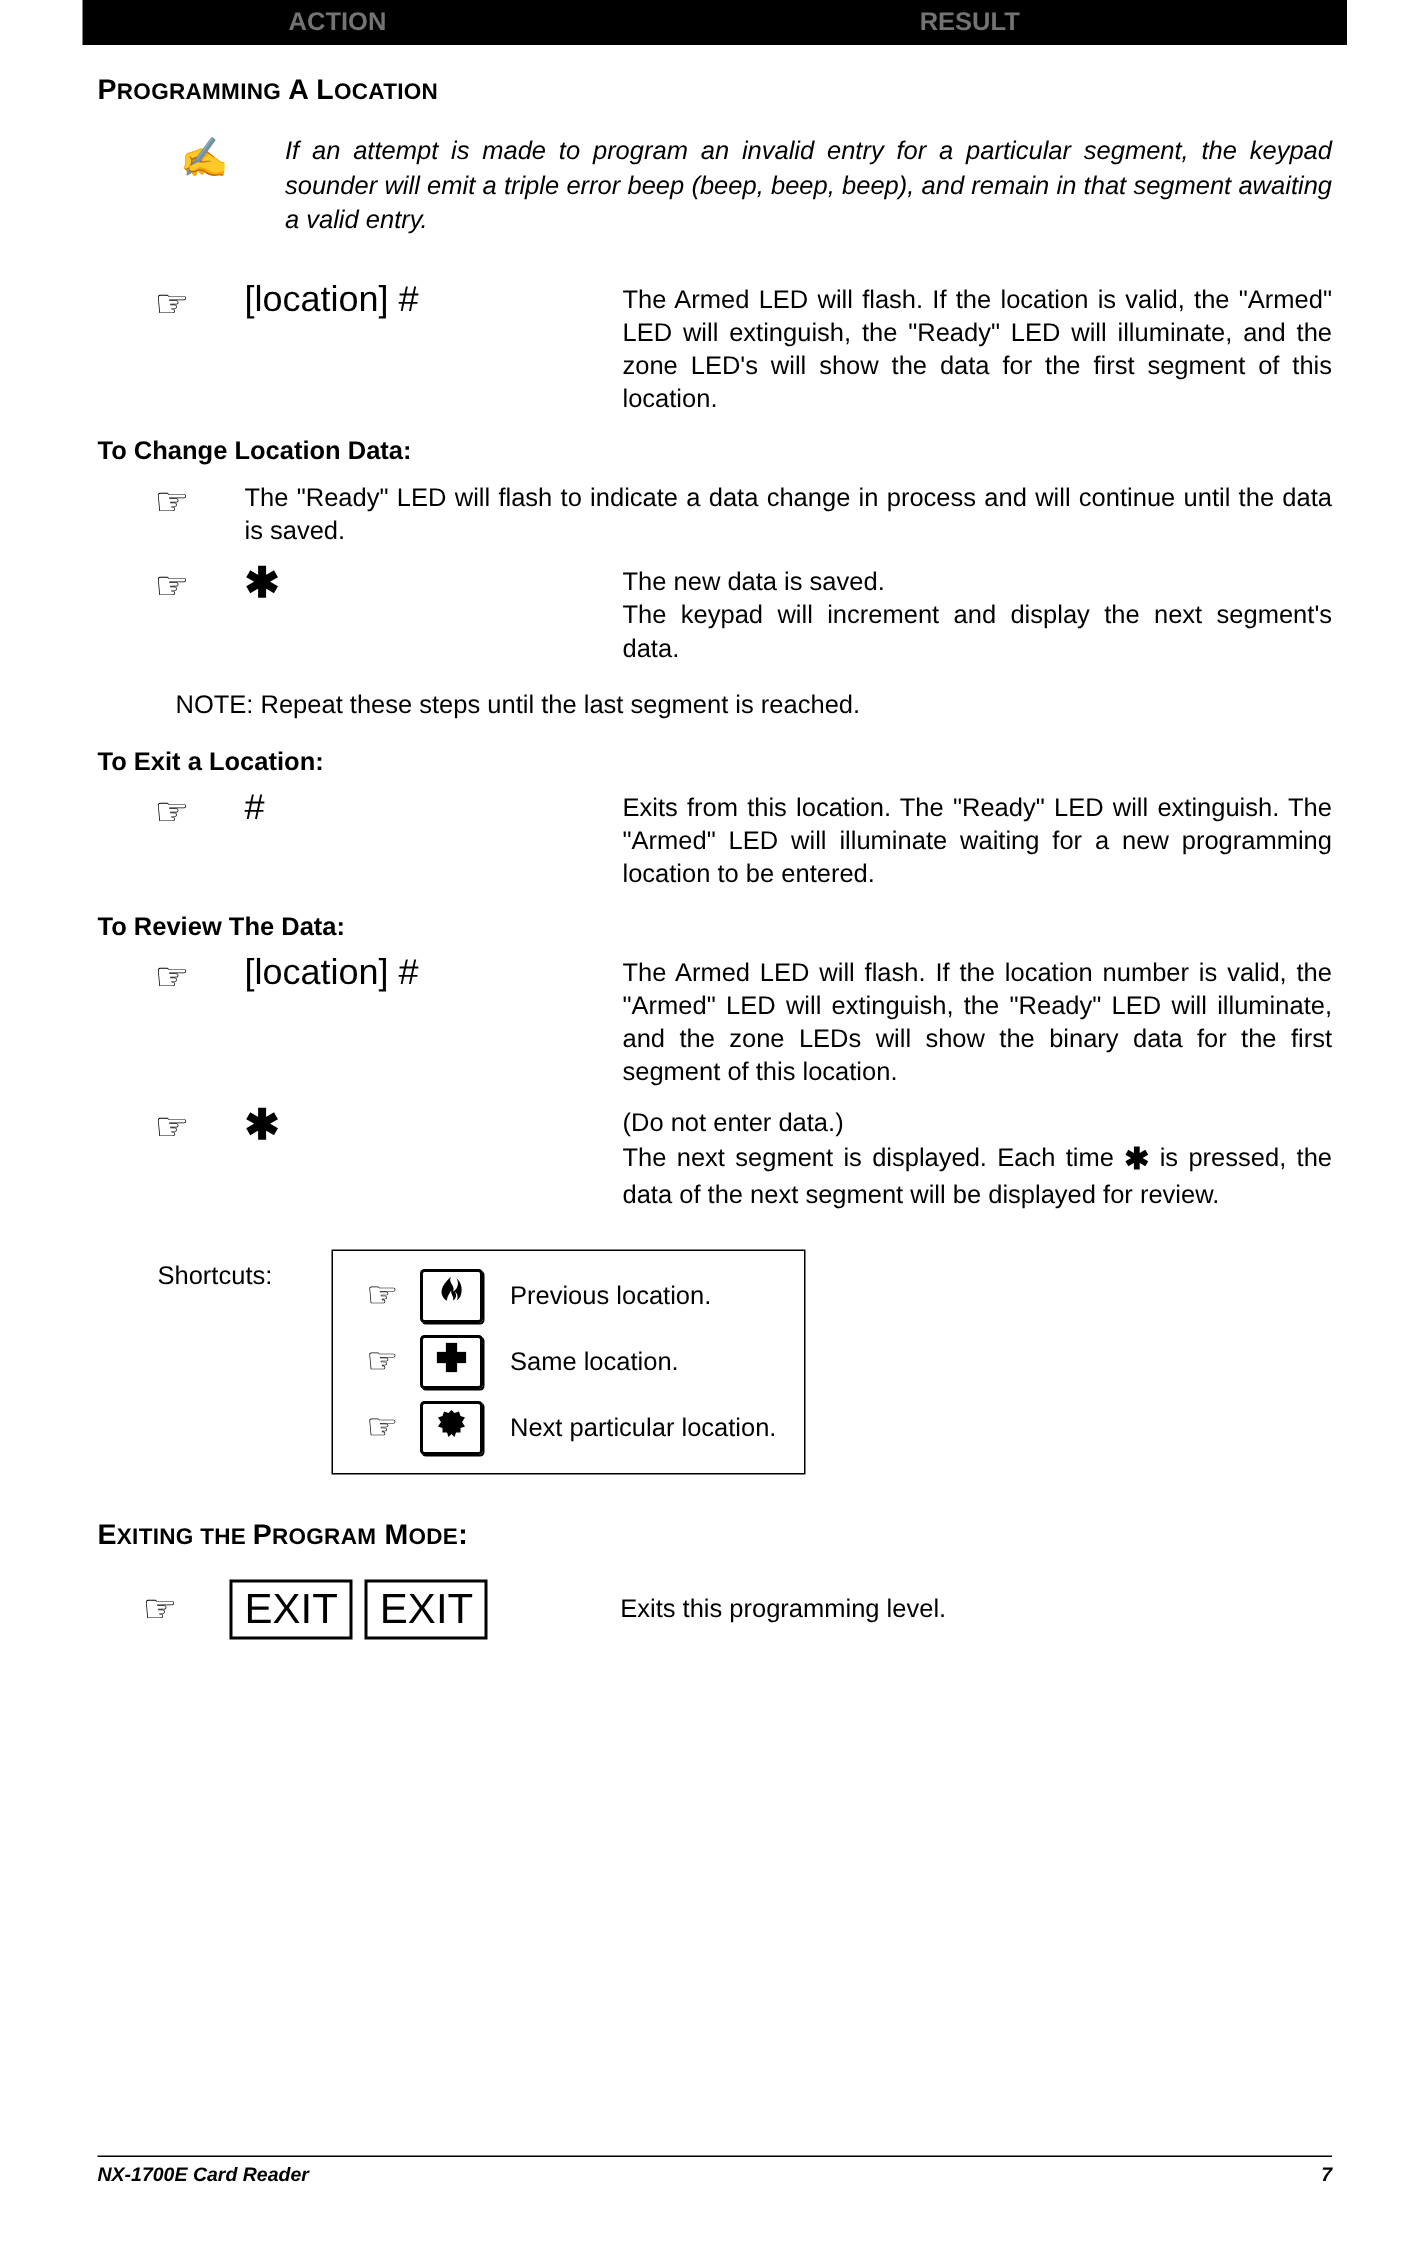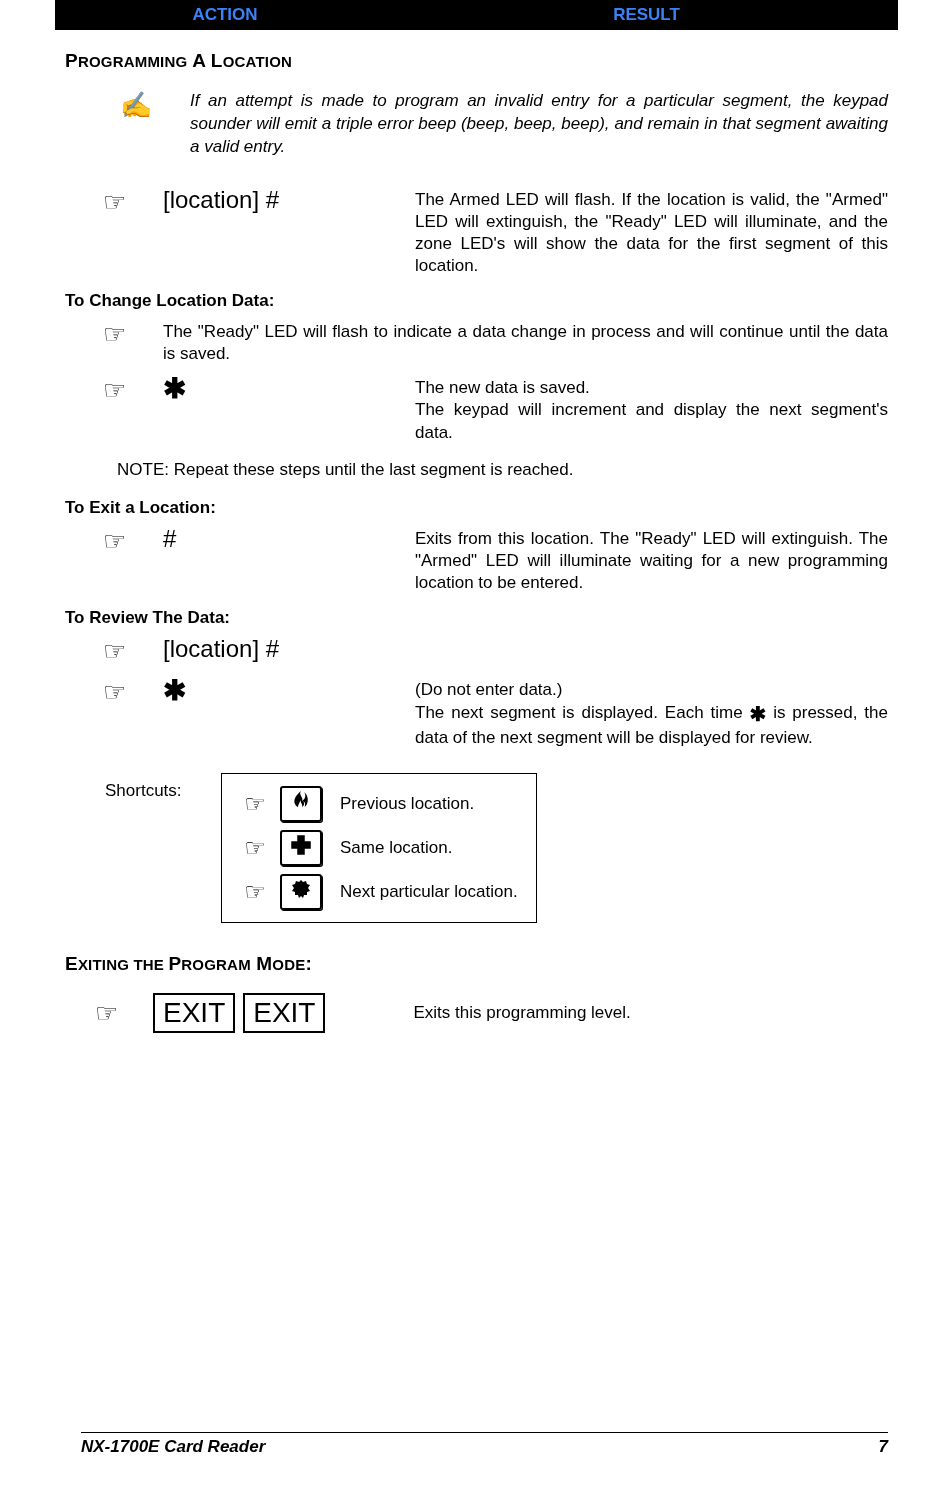--- a/index.html
+++ b/index.html
@@ -13,21 +13,21 @@
   .page {
     width: 943px;
     height: 1497px;
     box-sizing: border-box;
     padding: 0 55px 0 65px;
     position: relative;
   }
   .header-row {
     display: flex;
     background: #000;
-    color: #3b82f6;
+    color: #737373;
     font-weight: bold;
     font-size: 17px;
     height: 30px;
     line-height: 30px;
     margin-left: -10px;
     margin-right: -10px;
   }
   .header-action {
     width: 340px;
     text-align: center;
@@ -166,23 +166,22 @@
   .footer {
     position: absolute;
     bottom: 40px;
     left: 65px;
     right: 55px;
     border-top: 1px solid #000;
     display: flex;
     justify-content: space-between;
     font-style: italic;
     font-weight: bold;
-    font-size: 17px;
+    font-size: 13px;
     padding-top: 4px;
-    margin-left: 16px;
   }
   .flame-icon svg, .plus-icon svg, .shield-icon svg { display:block; margin: 2px auto 0 auto; }
 </style>
 </head>
 <body>
 
 <div class="page">
 
   <div class="header-row">
     <div class="header-action">ACTION</div>
@@ -223,20 +222,21 @@
   <div class="action-row">
     <div class="hand-col">☞</div>
     <div class="action-col big">#</div>
     <div class="result-col">Exits from this location.  The "Ready" LED will extinguish. The "Armed" LED will illuminate waiting for a new programming location to be entered.</div>
   </div>
 
   <div class="sub-heading">To Review The Data:</div>
   <div class="action-row">
     <div class="hand-col">☞</div>
     <div class="action-col big">[location] #</div>
+    <div class="result-col">The Armed LED will flash.  If the location number is valid, the "Armed" LED will extinguish, the "Ready" LED will illuminate, and the zone LEDs will show the binary data for the first segment of this location.</div>
   </div>
   <div class="action-row">
     <div class="hand-col">☞</div>
     <div class="action-col big"><span class="star">✱</span></div>
     <div class="result-col">
       <span>(Do not enter data.)</span><br>
       <span>The next segment is displayed. Each time </span><span class="inline-star">✱</span><span> is pressed, the data of the next segment will be displayed for review.</span>
     </div>
   </div>
 

